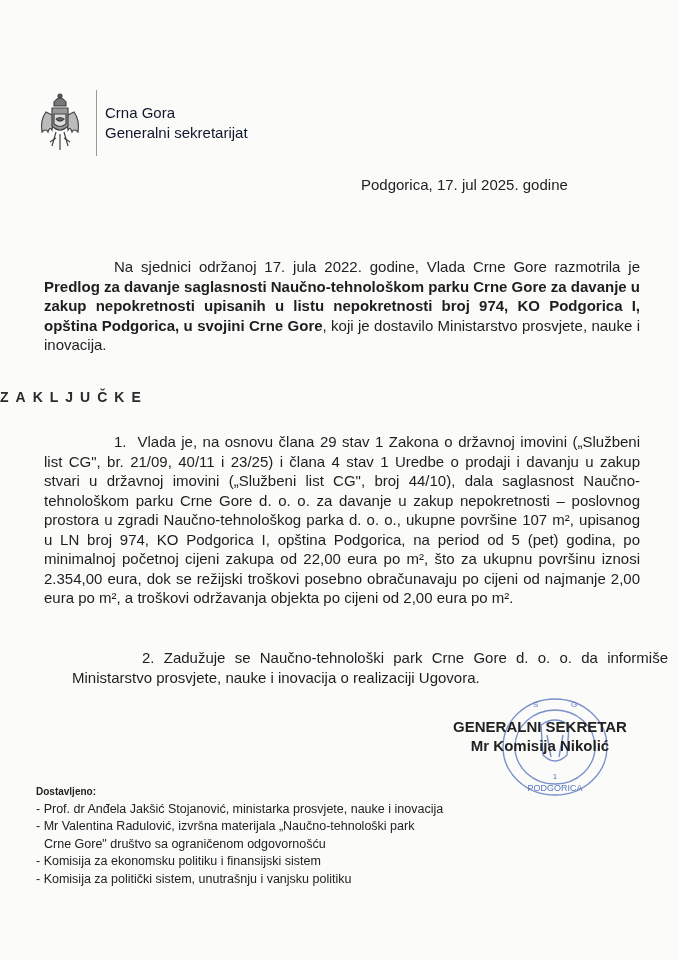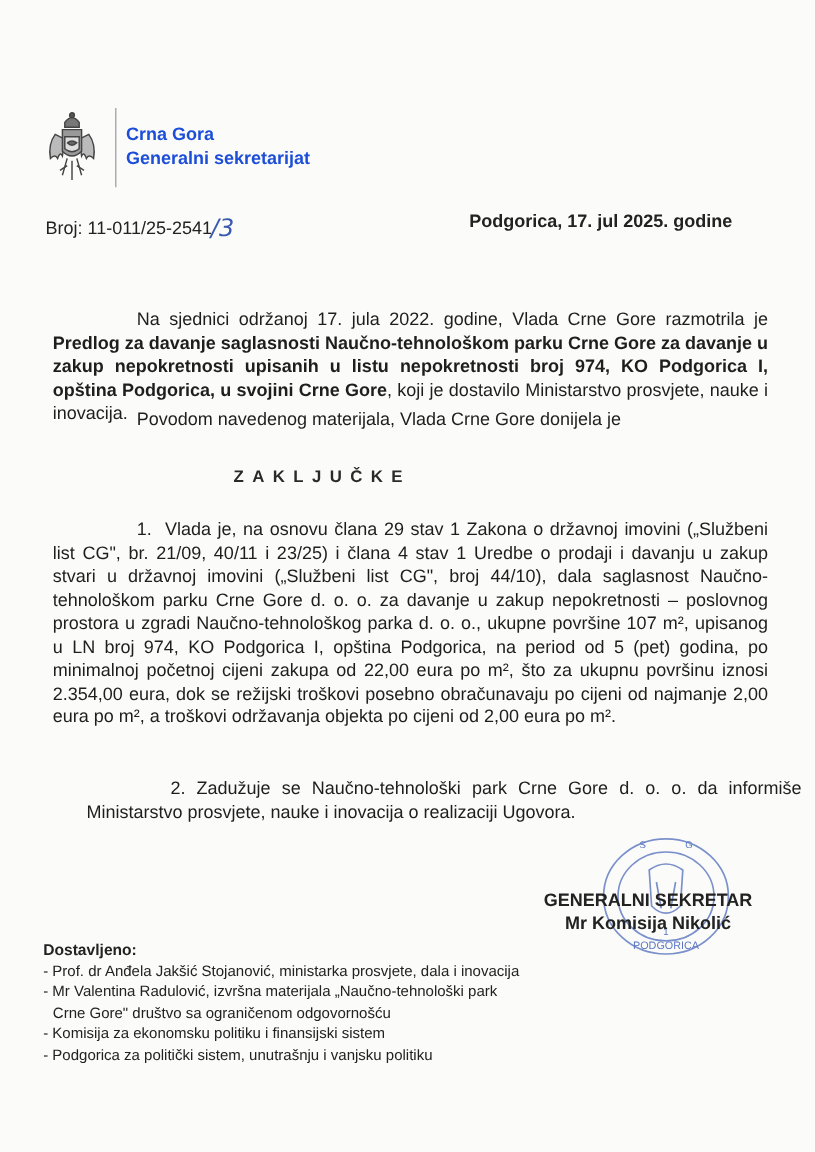--- a/index.html
+++ b/index.html
@@ -10,42 +10,42 @@
       color: #1d1d1d;
       position: relative;
       overflow: hidden;
     }
     .page { position: absolute; inset: 0; }
 
     .header { position: absolute; left: 38px; top: 90px; display: flex; align-items: center; }
     .coat { width: 44px; height: 62px; }
     .header-divider { width: 1px; height: 66px; background: #9a9a9a; margin-left: 14px; margin-right: 8px; }
     .header-lines { display: flex; flex-direction: column; }
-    .header-lines span { font-size: 15px; font-weight: bold; line-height: 20px; color: #1d4ed8; }
+    .header-lines span { font-size: 15px; font-weight: normal; line-height: 20px; color: #0f172a; }
 
     .ref { position: absolute; left: 38px; top: 176px; font-size: 15px; color: #222; }
     .ref .hand { font-family: "DejaVu Sans", sans-serif; color: #3a58b0; font-size: 20px; font-style: italic; margin-left: -1px; position: relative; top: 2px; }
-    .date { position: absolute; left: 391px; top: 176px; font-size: 15px; color: #222; font-weight: bold; }
+    .date { position: absolute; left: 361px; top: 176px; font-size: 15px; color: #222; }
 
     .body-text { position: absolute; left: 44px; width: 596px; font-size: 15px; line-height: 19.5px; text-align: justify; color: #1e1e1e; }
     .indent { text-indent: 70px; }
     .p1 { top: 257px; }
     .p1 b { font-weight: bold; margin-top: 10px; }
     .p2 { top: 340px; }
-    .heading { position: absolute; left: 0; width: 537px; top: 389px; text-align: center; font-size: 14px; font-weight: bold; letter-spacing: 7px; color: #2a2a2a; }
+    .heading { position: absolute; left: 0; width: 537px; top: 389px; font-size: 14px; font-weight: bold; letter-spacing: 7px; color: #2a2a2a; }
     .c1 { top: 432px; }
     .c2 { top: 648px; margin-left: 28px; }
     .c1 .num, .c2 .num { display: inline; }
 
-    .sign { position: absolute; left: 420px; top: 717px; width: 240px; text-align: center; z-index: 2; margin-top: 24px; }
+    .sign { position: absolute; left: 420px; top: 717px; width: 240px; text-align: center; z-index: 2; }
     .sign span { display: block; font-size: 15px; font-weight: bold; line-height: 19px; color: #222; }
     .stamp { position: absolute; left: 497px; top: 695px; width: 120px; height: 104px; z-index: 1; }
 
     .dist { position: absolute; left: 36px; top: 783px; font-size: 12.5px; line-height: 17.5px; color: #222; }
-    .dist .title { font-weight: bold; font-size: 13px; }
+    .dist .title { font-weight: bold; font-size: 10px; }
     .dist .item { display: block; }
     .dist .cont { padding-left: 8px; }
   </style>
 </head>
 <body>
 
 <div class="page">
 
   <div class="header">
     <svg class="coat" viewBox="0 0 44 62">
@@ -61,29 +61,25 @@
         <path d="M12 50 L18 46 M32 50 L26 46"></path>
       </g>
     </svg>
     <div class="header-divider"></div>
     <div class="header-lines">
       <span>Crna Gora</span>
       <span>Generalni sekretarijat</span>
     </div>
   </div>
 
-  <div class="ref">
-    <span>Broj: 11-011/25-2541</span><span class="hand">/3</span>
-  </div>
   <div class="date">Podgorica, 17. jul 2025. godine</div>
 
   <div class="body-text indent p1">
     <span>Na sjednici održanoj 17. jula 2022. godine, Vlada Crne Gore razmotrila je </span><b>Predlog za davanje saglasnosti Naučno-tehnološkom parku Crne Gore za davanje u zakup nepokretnosti upisanih u listu nepokretnosti broj 974, KO Podgorica I, opština Podgorica, u svojini Crne Gore</b><span>, koji je dostavilo Ministarstvo prosvjete, nauke i inovacija.</span>
   </div>
-  <div class="body-text indent p2">Povodom navedenog materijala, Vlada Crne Gore donijela je</div>
 
   <div class="heading">ZAKLJUČKE</div>
 
   <div class="body-text indent c1">
     <span class="num">1.</span>&nbsp; <span>Vlada je, na osnovu člana 29 stav 1 Zakona o državnoj imovini („Službeni list CG", br. 21/09, 40/11 i 23/25) i člana 4 stav 1 Uredbe o prodaji i davanju u zakup stvari u državnoj imovini („Službeni list CG", broj 44/10), dala saglasnost Naučno-tehnološkom parku Crne Gore d. o. o. za davanje u zakup nepokretnosti – poslovnog prostora u zgradi Naučno-tehnološkog parka d. o. o., ukupne površine 107 m², upisanog u LN broj 974, KO Podgorica I, opština Podgorica, na period od 5 (pet) godina, po minimalnoj početnoj cijeni zakupa od 22,00 eura po m², što za ukupnu površinu iznosi 2.354,00 eura, dok se režijski troškovi posebno obračunavaju po cijeni od najmanje 2,00 eura po m², a troškovi održavanja objekta po cijeni od 2,00 eura po m².</span>
   </div>
   <div class="body-text indent c2">
     <span class="num">2.</span> <span>Zadužuje se Naučno-tehnološki park Crne Gore d. o. o. da informiše Ministarstvo prosvjete, nauke i inovacija o realizaciji Ugovora.</span>
   </div>
 
@@ -100,20 +96,20 @@
     <text x="58" y="96" font-size="9" fill="#5a76bf" font-family="Liberation Sans, sans-serif" text-anchor="middle">PODGORICA</text>
   </svg>
 
   <div class="sign">
     <span>GENERALNI SEKRETAR</span>
     <span>Mr Komisija Nikolić</span>
   </div>
 
   <div class="dist">
     <span class="item title">Dostavljeno:</span>
-    <span class="item">- Prof. dr Anđela Jakšić Stojanović, ministarka prosvjete, dala i inovacija</span>
+    <span class="item">- Prof. dr Anđela Jakšić Stojanović, ministarka prosvjete, nauke i inovacija</span>
     <span class="item">- Mr Valentina Radulović, izvršna materijala „Naučno-tehnološki park</span>
     <span class="item cont">Crne Gore" društvo sa ograničenom odgovornošću</span>
     <span class="item">- Komisija za ekonomsku politiku i finansijski sistem</span>
-    <span class="item">- Podgorica za politički sistem, unutrašnju i vanjsku politiku</span>
+    <span class="item">- Komisija za politički sistem, unutrašnju i vanjsku politiku</span>
   </div>
 
 </div>
 
 </body></html>

